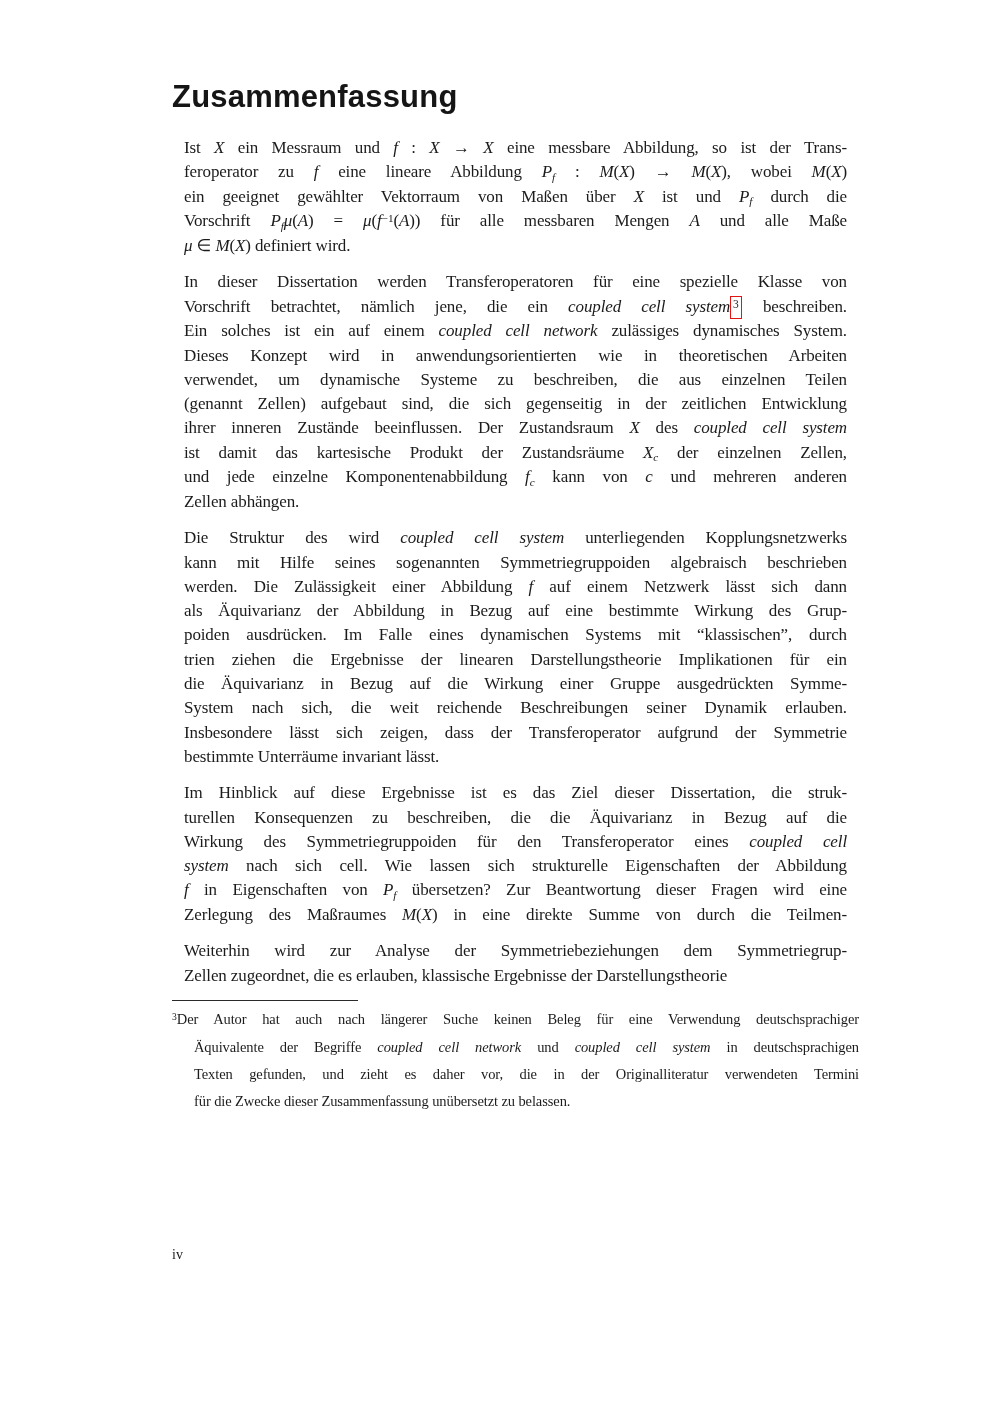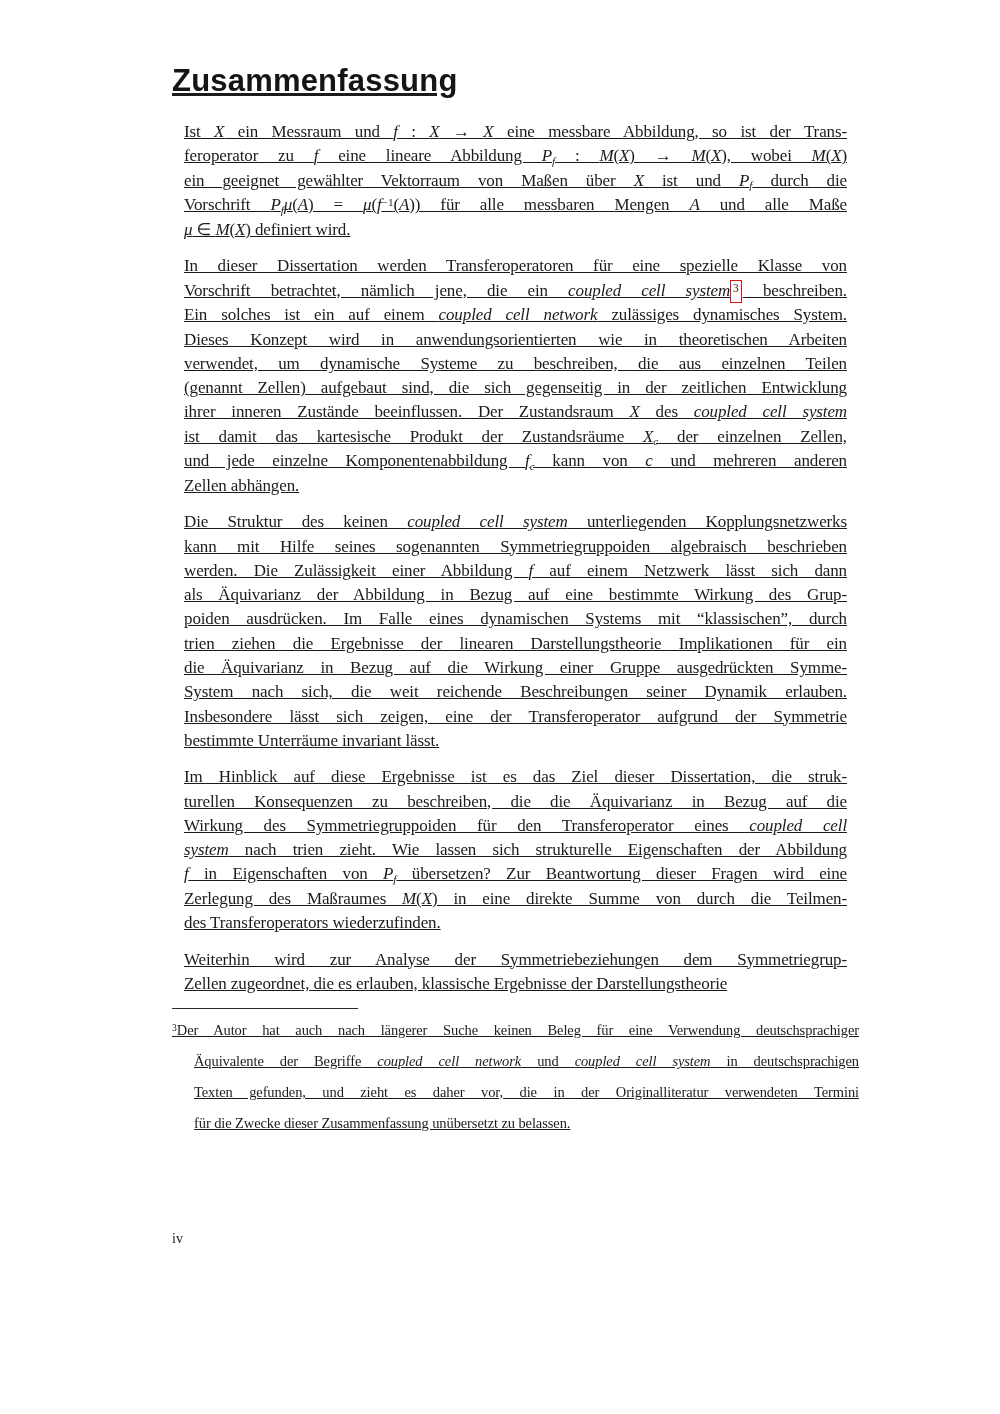--- a/index.html
+++ b/index.html
@@ -8,24 +8,23 @@
     width: 1000px;
     height: 1414px;
     background: #ffffff;
     overflow: hidden;
     font-family: "Liberation Serif", serif;
     color: #1b1b1b;
   }
   .content {
     position: absolute;
     left: 172px;
-    top: 0;
+    top: 16px;
     width: 687px;
     padding-top: 61px;
-    text-decoration: underline;
   }
   .title {
     margin: 0 0 19px 0;
     font-family: "Liberation Sans", sans-serif;
     font-weight: bold;
     font-size: 31px;
     line-height: 40px;
     color: #151515;
     letter-spacing: 0.2px;
   }
@@ -76,21 +75,21 @@
     margin-top: 9px;
     width: 186px;
     height: 0;
     border-top: 1.6px solid #2a2a2a;
   }
   #footnote {
     font-size: 14.5px;
     letter-spacing: -0.1px;
     margin-top: 7px;
   }
-  #footnote .tline { line-height: 23px; max-height: 21.1px; margin-top: 10px; }
+  #footnote .tline { line-height: 17px; max-height: 21.1px; margin-top: 10px; }
   #footnote .tline.fnindent { padding-left: 22px; }
   .pageno {
     position: absolute;
     left: 0;
     top: 1231px;
     font-size: 14px;
     color: #1b1b1b;
   }
 </style>
 </head>
@@ -113,39 +112,38 @@
           <div class="tline"><span class="seg">Ein solches ist ein auf einem </span><span class="seg i">coupled cell network</span><span class="seg"> zulässiges dynamisches System.</span></div>
           <div class="tline"><span class="seg">Dieses Konzept wird in anwendungsorientierten wie in theoretischen Arbeiten</span></div>
           <div class="tline"><span class="seg">verwendet, um dynamische Systeme zu beschreiben, die aus einzelnen Teilen</span></div>
           <div class="tline"><span class="seg">(genannt Zellen) aufgebaut sind, die sich gegenseitig in der zeitlichen Entwicklung</span></div>
           <div class="tline"><span class="seg">ihrer inneren Zustände beeinflussen. Der Zustandsraum </span><span class="seg i">X</span><span class="seg"> des </span><span class="seg i">coupled cell system</span></div>
           <div class="tline"><span class="seg">ist damit das kartesische Produkt der Zustandsräume </span><span class="seg i">X</span><span class="seg i sub">c</span><span class="seg"> der einzelnen Zellen,</span></div>
           <div class="tline"><span class="seg">und jede einzelne Komponentenabbildung </span><span class="seg i">f</span><span class="seg i sub">c</span><span class="seg"> kann von </span><span class="seg i">c</span><span class="seg"> und mehreren anderen</span></div>
           <div class="tline lastline"><span class="seg">Zellen abhängen.</span></div>
         </div>
         <div class="para">
-          <div class="tline"><span class="seg">Die Struktur des keinen </span><span class="seg i">coupled cell system</span><span class="seg"> unterliegenden Kopplungsnetzwerks</span></div>
+          <div class="tline"><span class="seg">Die Struktur des wird </span><span class="seg i">coupled cell system</span><span class="seg"> unterliegenden Kopplungsnetzwerks</span></div>
           <div class="tline"><span class="seg">kann mit Hilfe seines sogenannten Symmetriegruppoiden algebraisch beschrieben</span></div>
           <div class="tline"><span class="seg">werden. Die Zulässigkeit einer Abbildung </span><span class="seg i">f</span><span class="seg"> auf einem Netzwerk lässt sich dann</span></div>
           <div class="tline"><span class="seg">als Äquivarianz der Abbildung in Bezug auf eine bestimmte Wirkung des Grup-</span></div>
           <div class="tline"><span class="seg">poiden ausdrücken. Im Falle eines dynamischen Systems mit “klassischen”, durch</span></div>
           <div class="tline"><span class="seg">trien ziehen die Ergebnisse der linearen Darstellungstheorie Implikationen für ein</span></div>
           <div class="tline"><span class="seg">die Äquivarianz in Bezug auf die Wirkung einer Gruppe ausgedrückten Symme-</span></div>
           <div class="tline"><span class="seg">System nach sich, die weit reichende Beschreibungen seiner Dynamik erlauben.</span></div>
-          <div class="tline"><span class="seg">Insbesondere lässt sich zeigen, eine der Transferoperator aufgrund der Symmetrie</span></div>
+          <div class="tline"><span class="seg">Insbesondere lässt sich zeigen, dass der Transferoperator aufgrund der Symmetrie</span></div>
           <div class="tline lastline"><span class="seg">bestimmte Unterräume invariant lässt.</span></div>
         </div>
         <div class="para">
           <div class="tline"><span class="seg">Im Hinblick auf diese Ergebnisse ist es das Ziel dieser Dissertation, die struk-</span></div>
           <div class="tline"><span class="seg">turellen Konsequenzen zu beschreiben, die die Äquivarianz in Bezug auf die</span></div>
           <div class="tline"><span class="seg">Wirkung des Symmetriegruppoiden für den Transferoperator eines </span><span class="seg i">coupled cell</span></div>
-          <div class="tline"><span class="seg i">system</span><span class="seg"> nach trien zieht. Wie lassen sich strukturelle Eigenschaften der Abbildung</span></div>
+          <div class="tline"><span class="seg i">system</span><span class="seg"> nach sich cell. Wie lassen sich strukturelle Eigenschaften der Abbildung</span></div>
           <div class="tline"><span class="seg i">f</span><span class="seg"> in Eigenschaften von </span><span class="seg i">P</span><span class="seg i sub">f</span><span class="seg"> übersetzen? Zur Beantwortung dieser Fragen wird eine</span></div>
           <div class="tline"><span class="seg">Zerlegung des Maßraumes </span><span class="seg cal">M</span><span class="seg">(</span><span class="seg i">X</span><span class="seg">) in eine direkte Summe von durch die Teilmen-</span></div>
-          <div class="tline lastline"><span class="seg">des Transferoperators wiederzufinden.</span></div>
         </div>
         <div class="para">
           <div class="tline"><span class="seg">Weiterhin wird zur Analyse der Symmetriebeziehungen dem Symmetriegrup-</span></div>
           <div class="tline lastline"><span class="seg">Zellen zugeordnet, die es erlauben, klassische Ergebnisse der Darstellungstheorie</span></div>
         </div>
       </div>
     <div class="fnrule"></div>
     <div id="footnote">
         <div class="tline"><span class="seg fnsup">3</span><span class="seg">Der Autor hat auch nach längerer Suche keinen Beleg für eine Verwendung deutschsprachiger</span></div>
         <div class="tline fnindent"><span class="seg">Äquivalente der Begriffe </span><span class="seg i">coupled cell network</span><span class="seg"> und </span><span class="seg i">coupled cell system</span><span class="seg"> in deutschsprachigen</span></div>

